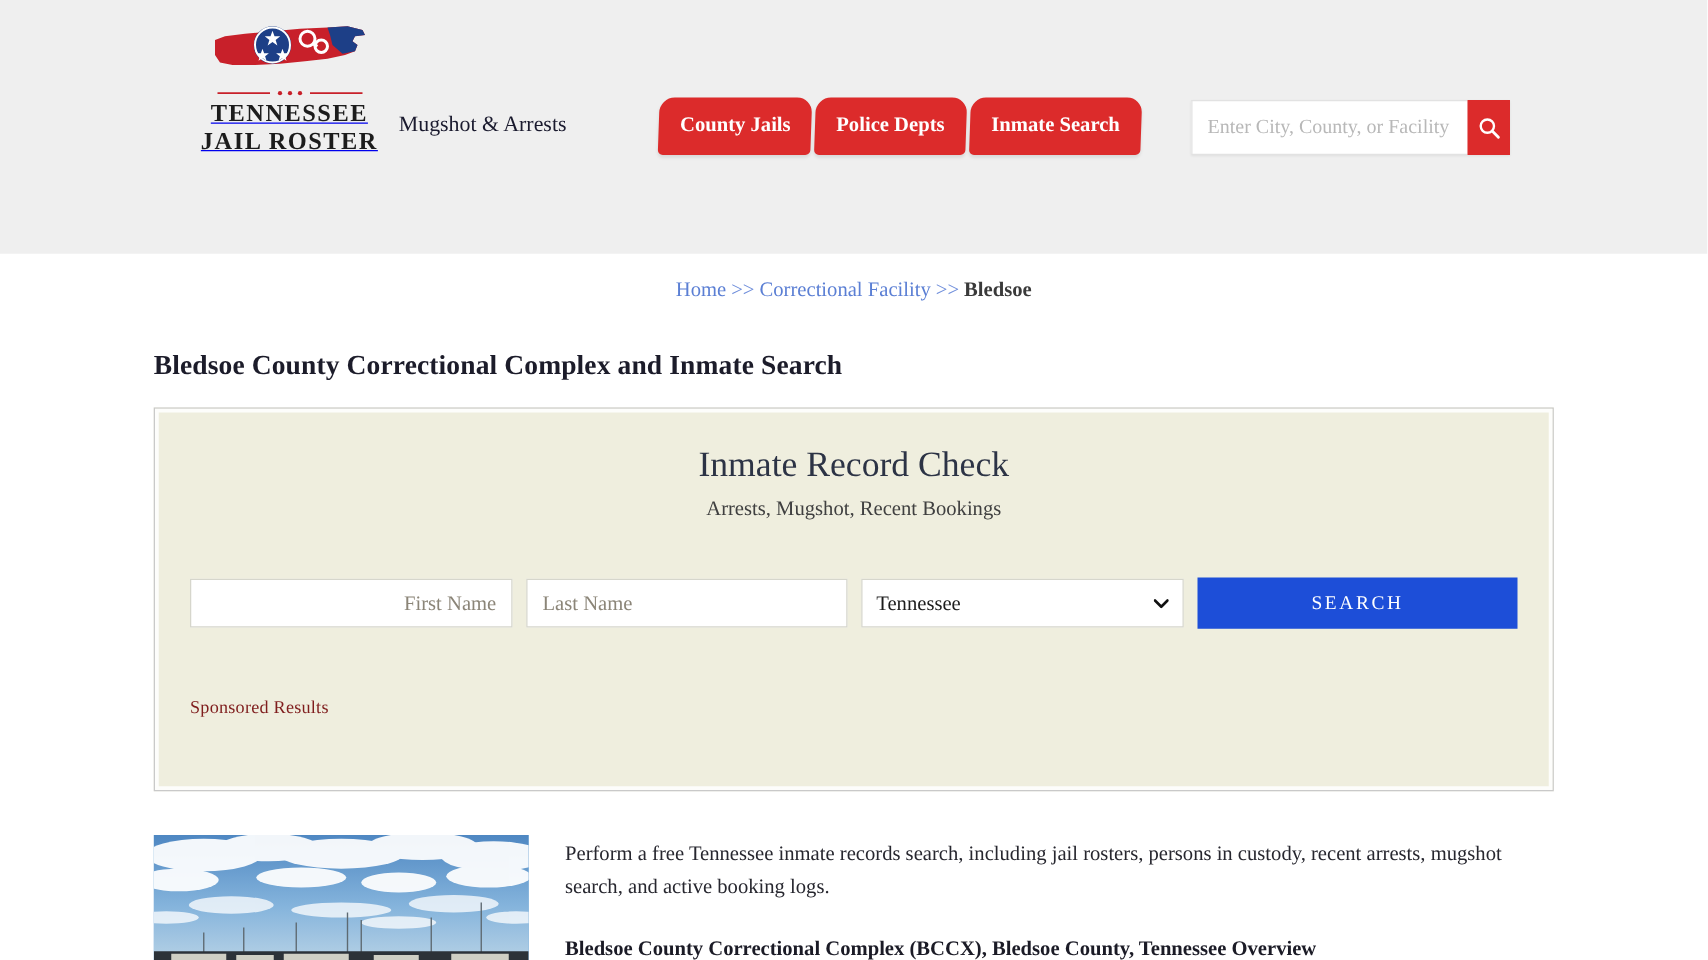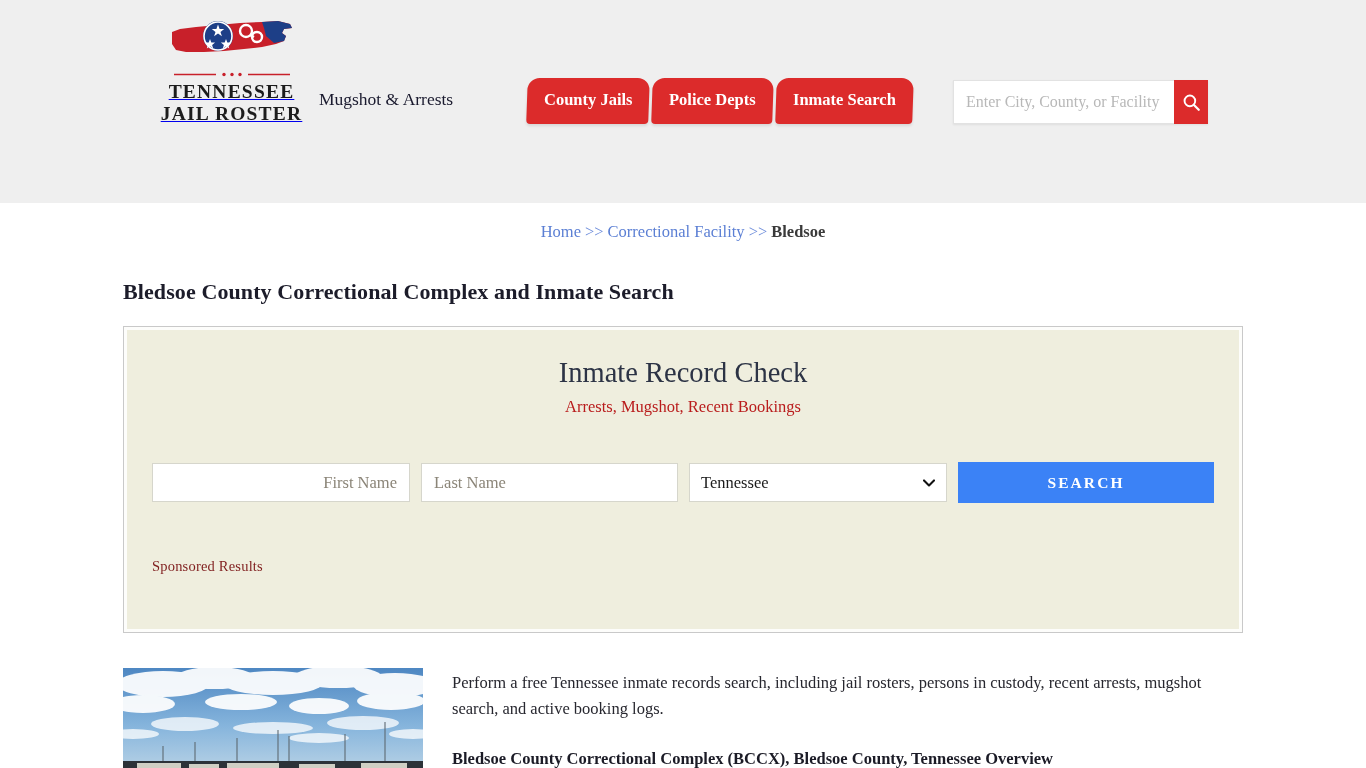--- a/index.html
+++ b/index.html
@@ -161,21 +161,21 @@
     text-align: center;
     font-size: 28.5px;
     color: #2c3345;
     line-height: 1.15;
     font-weight: normal;
     margin: 0;
   }
   .panel-sub {
     text-align: center;
     font-size: 16.5px;
-    color: #b91c1c;
+    color: #404040;
     margin-top: 7px;
   }
 
   .form-row {
     display: flex;
     margin-top: 46px;
     gap: 11px;
   }
   .form-row input[type="text"] {
     height: 39px;
@@ -210,25 +210,25 @@
     position: absolute;
     right: 12px; top: 50%;
     transform: translateY(-50%);
     pointer-events: none;
     width: 12px; height: 8px;
   }
 
   .search-submit {
     width: 257px;
     height: 41px;
-    background: #3b82f6;
+    background: #1d4ed8;
     color: #ffffff;
     border: none;
     font-size: 15.5px;
-    font-weight: bold;
+    font-weight: normal;
     letter-spacing: 2.1px;
     cursor: pointer;
     font-family: "Liberation Serif", "DejaVu Serif", serif;
     margin-top: -1px;
   }
 
   .sponsored {
     margin-top: 55px;
     font-size: 14.5px;
     color: #7f1d1d;

